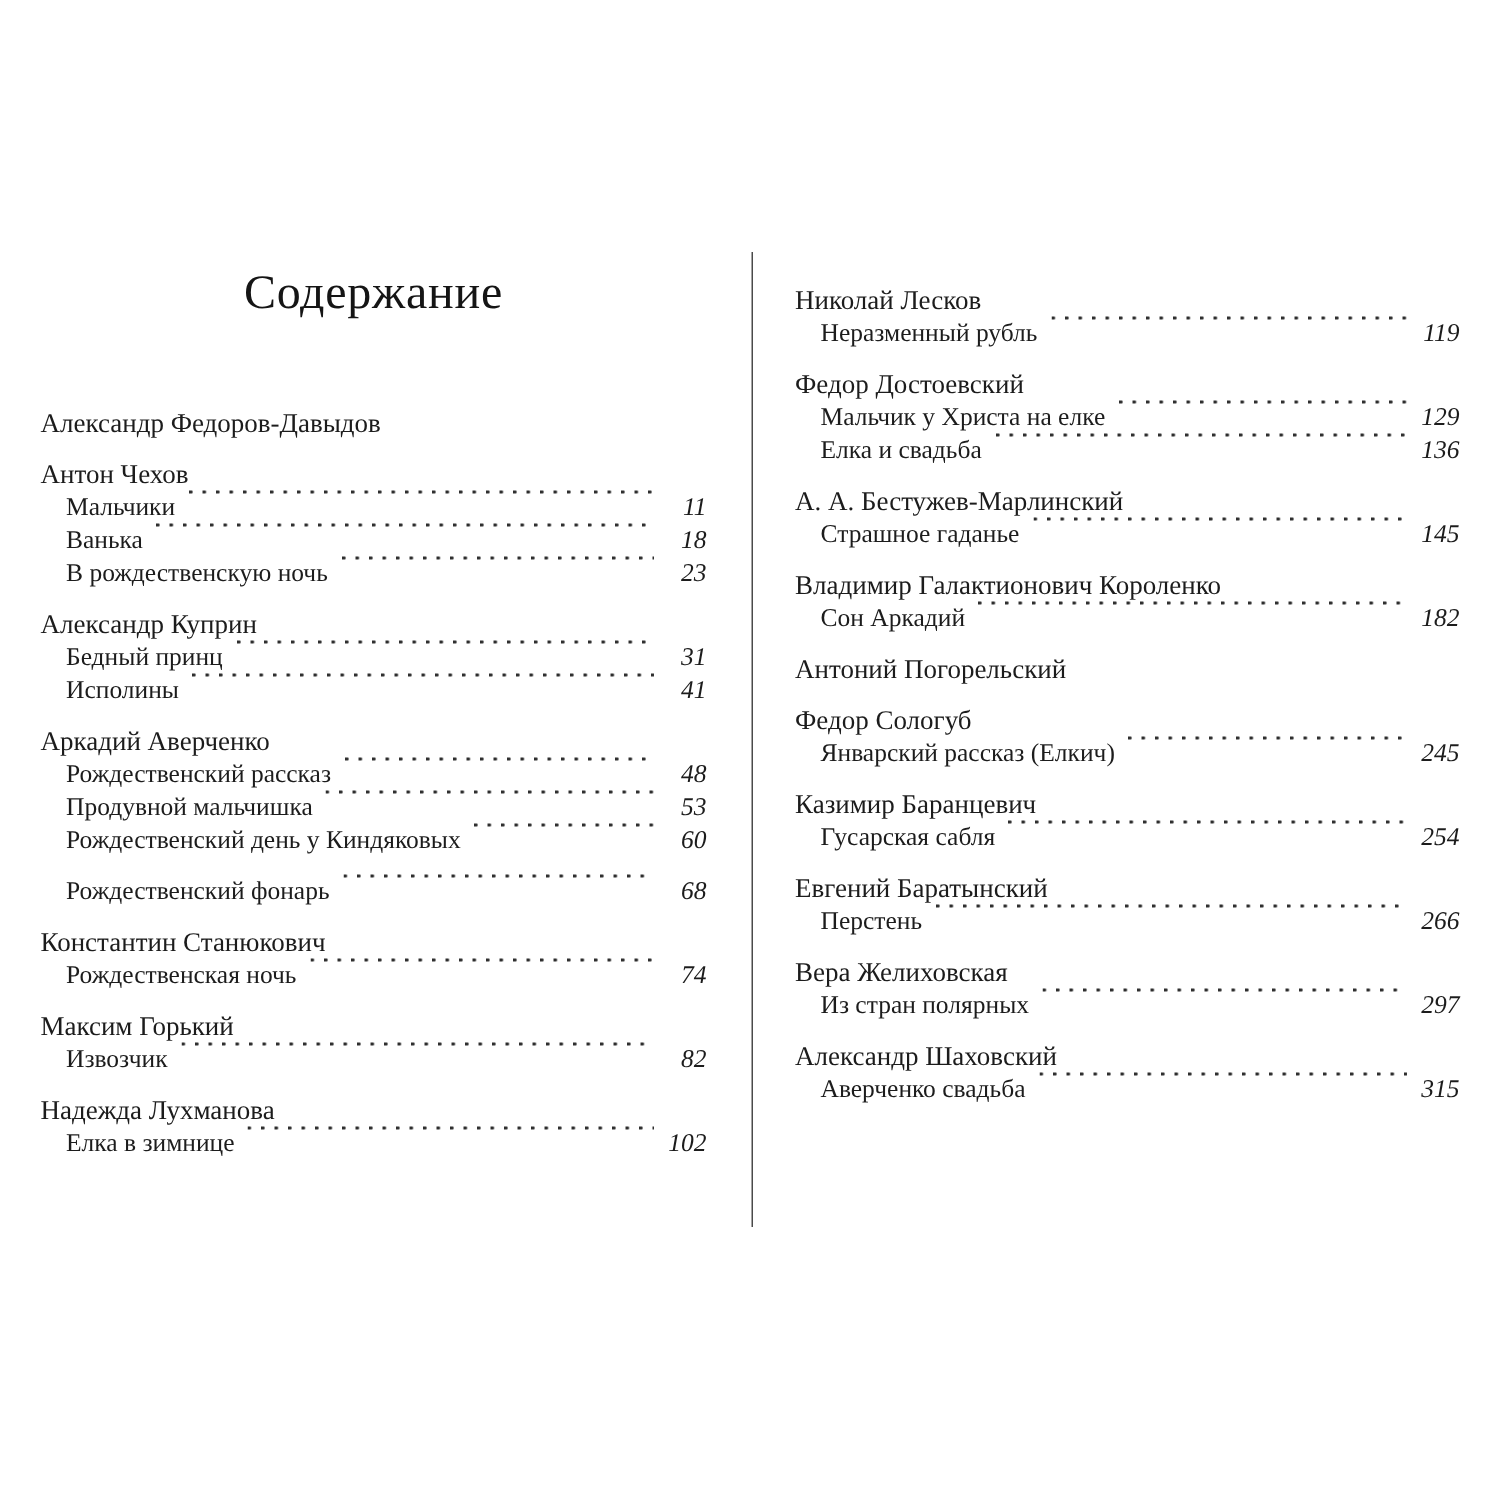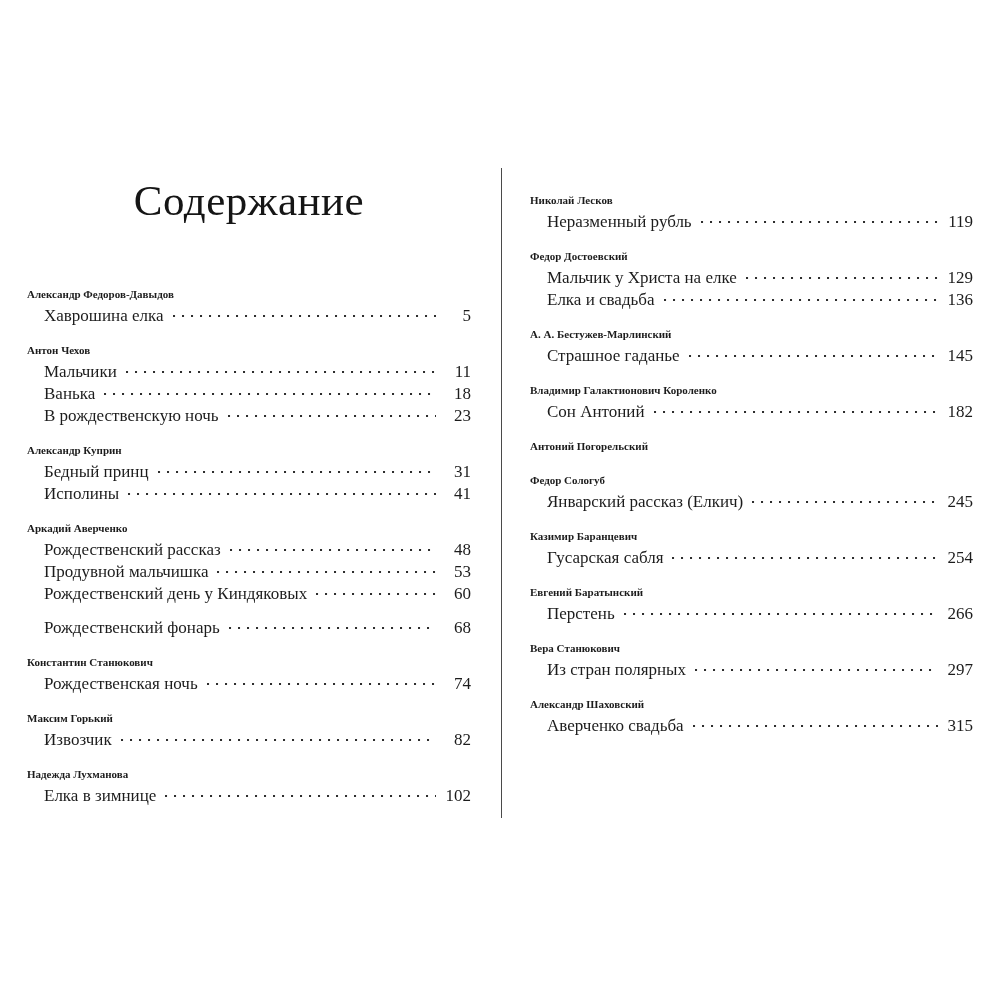--- a/index.html
+++ b/index.html
@@ -25,73 +25,69 @@
   .col-left { width: 444px; }
   .col-right { width: 443px; margin-left: 28px; padding-top: 21px; }
   .divider {
     width: 1px;
     height: 650px;
     background: #4a4a4a;
     margin-left: 30px;
     flex: 0 0 auto;
   }
   .page-title {
-    font-size: 43px;
+    font-size: 32px;
     font-weight: 400;
     margin: 8px 0 58px 0;
     text-align: center;
     letter-spacing: 0.5px;
     color: #151515;
   }
   .group { margin-bottom: 12px; }
   .author {
-    font-weight: 700;
-    font-size: 11px;
+    font-weight: 400;
+    font-size: 18px;
     line-height: 22px;
     white-space: nowrap;
   }
   .entry {
     display: flex;
-    align-items: center;
+    align-items: flex-start;
     padding-left: 17px;
     font-size: 17px;
     line-height: 22px;
   }
   .entry-title { white-space: nowrap; }
   .leader {
     flex: 1 1 auto;
     min-width: 18px;
     height: 2px;
     margin-left: 9px;
     margin-right: 8px;
     background-image: radial-gradient(circle at 1.1px 1px, #2e2e2e 1.1px, transparent 1.5px);
     background-size: 9px 2px;
     background-repeat: repeat-x;
     background-position: left bottom;
   }
   .entry-page {
     min-width: 27px;
     text-align: right;
     white-space: nowrap;
+    font-style: italic;
   }
 </style>
 </head>
 <body>
 
 <div class="content">
   <div class="col col-left">
     <h1 class="page-title">Содержание</h1>
     <div class="groups">
         <div class="group">
     <div class="author">Александр Федоров-Давыдов</div>
-  <div class="entry">
-    <span class="entry-title">Хаврошина елка</span>
-    <span class="leader"></span>
-    <span class="entry-page">5</span>
-  </div>
         </div>
         <div class="group">
     <div class="author">Антон Чехов</div>
   <div class="entry">
     <span class="entry-title">Мальчики</span>
     <span class="leader"></span>
     <span class="entry-page">11</span>
   </div>
           <div class="entry">
     <span class="entry-title">Ванька</span>
@@ -196,21 +192,21 @@
     <div class="author">А. А. Бестужев-Марлинский</div>
   <div class="entry">
     <span class="entry-title">Страшное гаданье</span>
     <span class="leader"></span>
     <span class="entry-page">145</span>
   </div>
         </div>
         <div class="group">
     <div class="author">Владимир Галактионович Короленко</div>
   <div class="entry">
-    <span class="entry-title">Сон Антоний</span>
+    <span class="entry-title">Сон Аркадий</span>
     <span class="leader"></span>
     <span class="entry-page">182</span>
   </div>
         </div>
         <div class="group">
     <div class="author">Антоний Погорельский</div>
         </div>
         <div class="group">
     <div class="author">Федор Сологуб</div>
   <div class="entry">
@@ -229,21 +225,21 @@
         </div>
         <div class="group">
     <div class="author">Евгений Баратынский</div>
   <div class="entry">
     <span class="entry-title">Перстень</span>
     <span class="leader"></span>
     <span class="entry-page">266</span>
   </div>
         </div>
         <div class="group">
-    <div class="author">Вера Станюкович</div>
+    <div class="author">Вера Желиховская</div>
   <div class="entry">
     <span class="entry-title">Из стран полярных</span>
     <span class="leader"></span>
     <span class="entry-page">297</span>
   </div>
         </div>
         <div class="group">
     <div class="author">Александр Шаховский</div>
   <div class="entry">
     <span class="entry-title">Аверченко свадьба</span>

